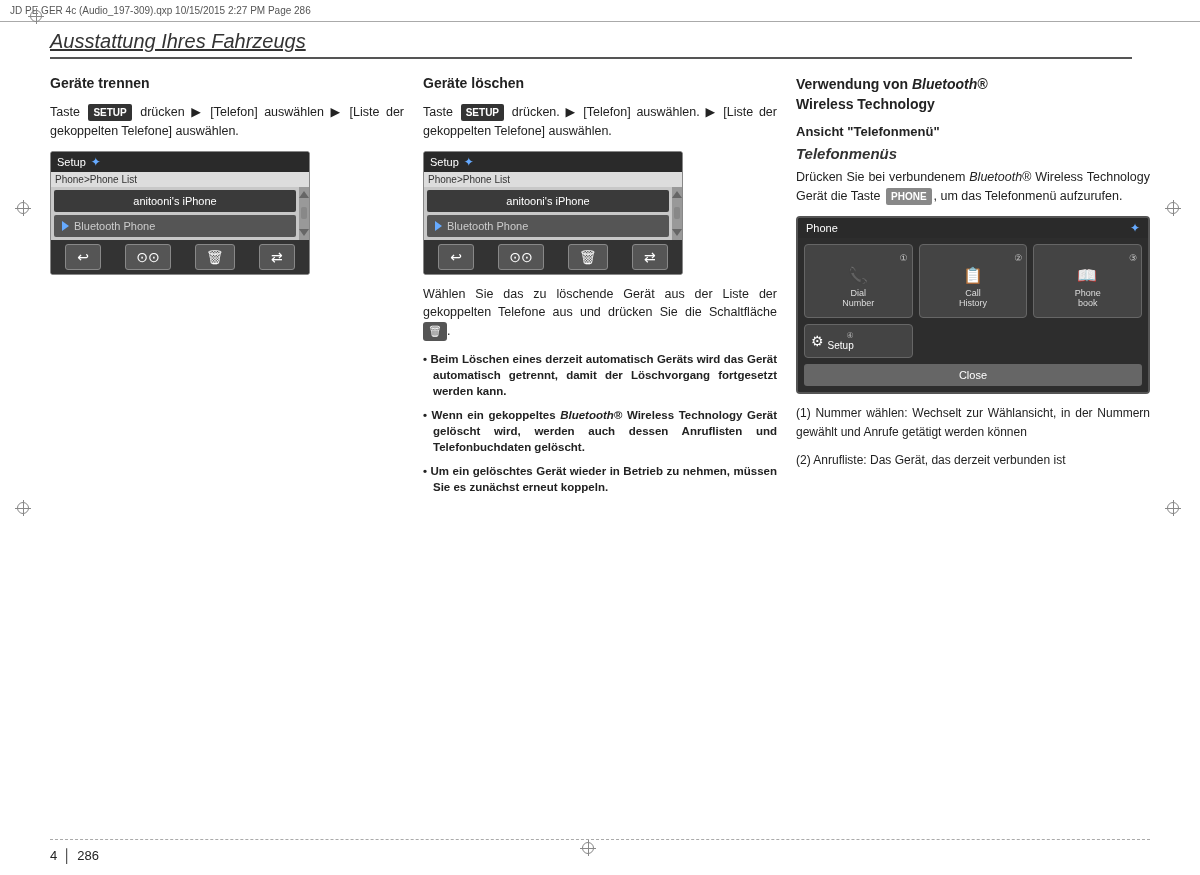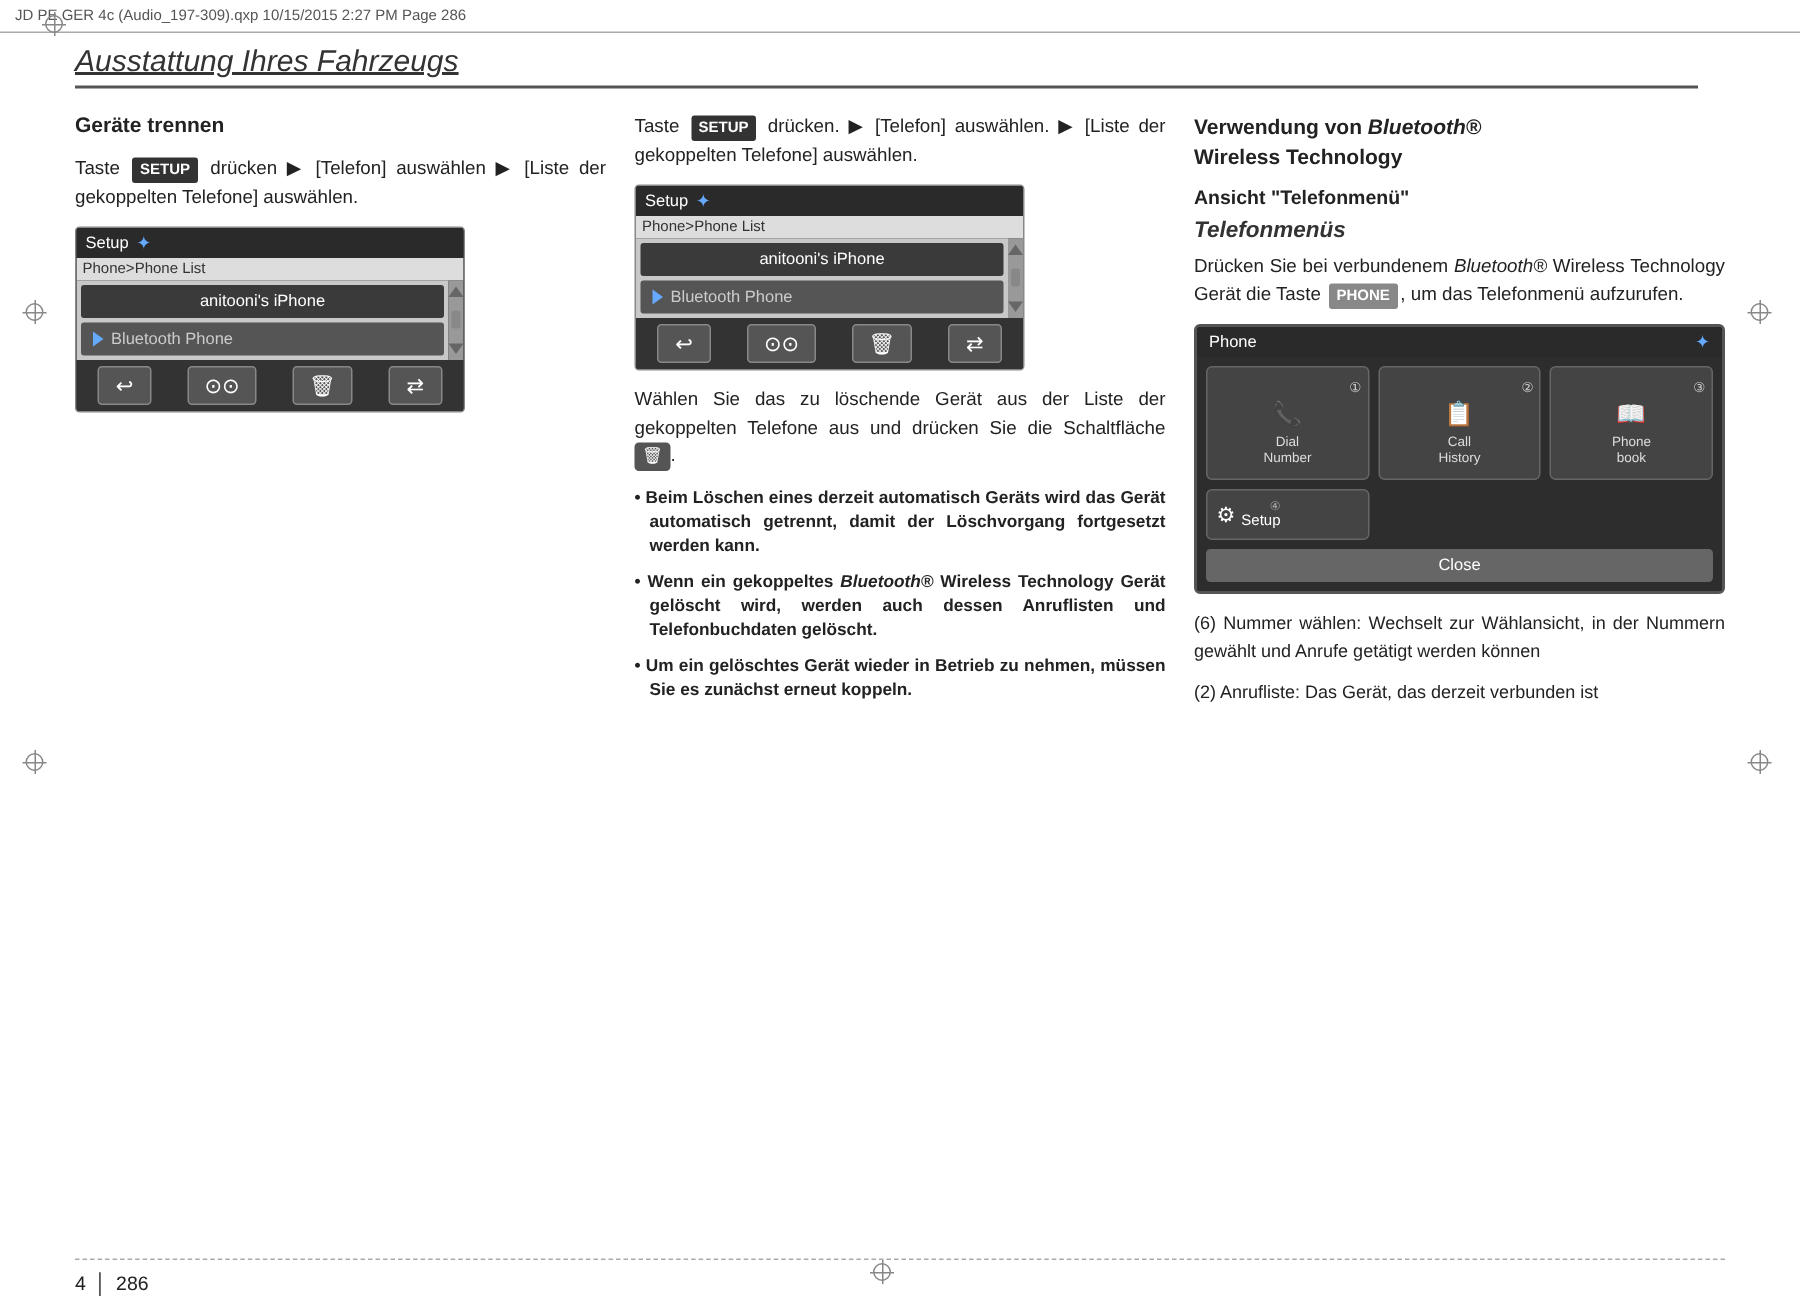--- a/index.html
+++ b/index.html
@@ -454,20 +454,21 @@
         <div class="screen-btn">↩</div>
         <div class="screen-btn">⊙⊙</div>
         <div class="screen-btn">🗑</div>
         <div class="screen-btn">⇄</div>
       </div>
     </div>
 
   </div>
 
   <div class="col">
+    <div class="section-heading">Geräte löschen</div>
     <div class="section-text">
       Taste <span class="badge-setup">SETUP</span> drücken. ▶ [Telefon] auswählen. ▶ [Liste der gekoppelten Telefone] auswählen.
     </div>
 
     <div class="screen-mockup">
       <div class="screen-header">
         <div class="screen-header-left">
           <span style="color:#fff; font-size:11px;">Setup</span>
           <span class="bluetooth-icon">✦</span>
         </div>
@@ -557,21 +558,21 @@
         </div>
 
         <div style="grid-column: 2/3;"></div>
         <div style="grid-column: 3/4;"></div>
 
         <div style="grid-column: 1/4; background:#666; text-align:center; color:#fff; font-size:11px; padding:5px; border-radius:3px; cursor:pointer;">Close</div>
       </div>
     </div>
 
     <div class="bottom-annotations">
-      <div style="margin-bottom:8px;">(6) Nummer wählen: Wechselt zur Wählansicht, in der Nummern gewählt und Anrufe getätigt werden können</div>
+      <div style="margin-bottom:8px;">(1) Nummer wählen: Wechselt zur Wählansicht, in der Nummern gewählt und Anrufe getätigt werden können</div>
       <div>(2) Anrufliste: Das Gerät, das derzeit verbunden ist</div>
     </div>
   </div>
 
 </div>
 
 <div class="footer">
   <div class="footer-page">
     <span>4</span>
     <span>│</span>

